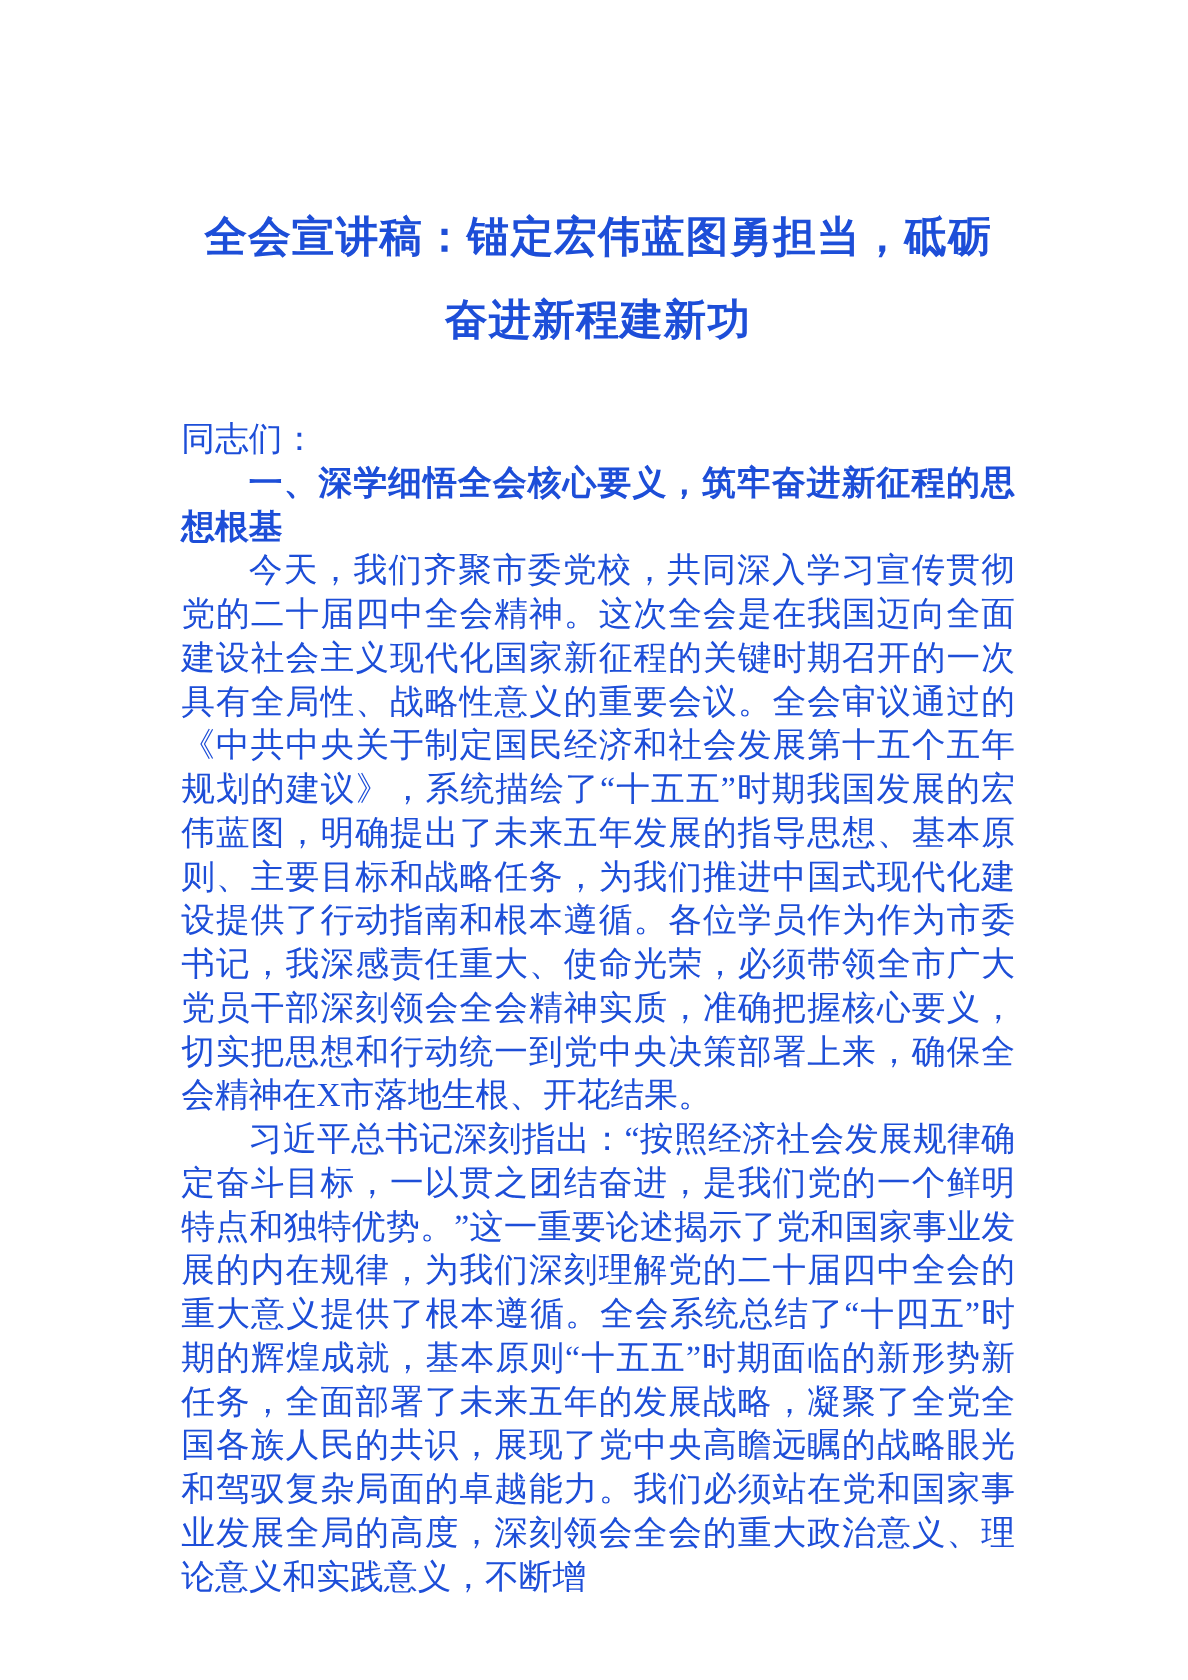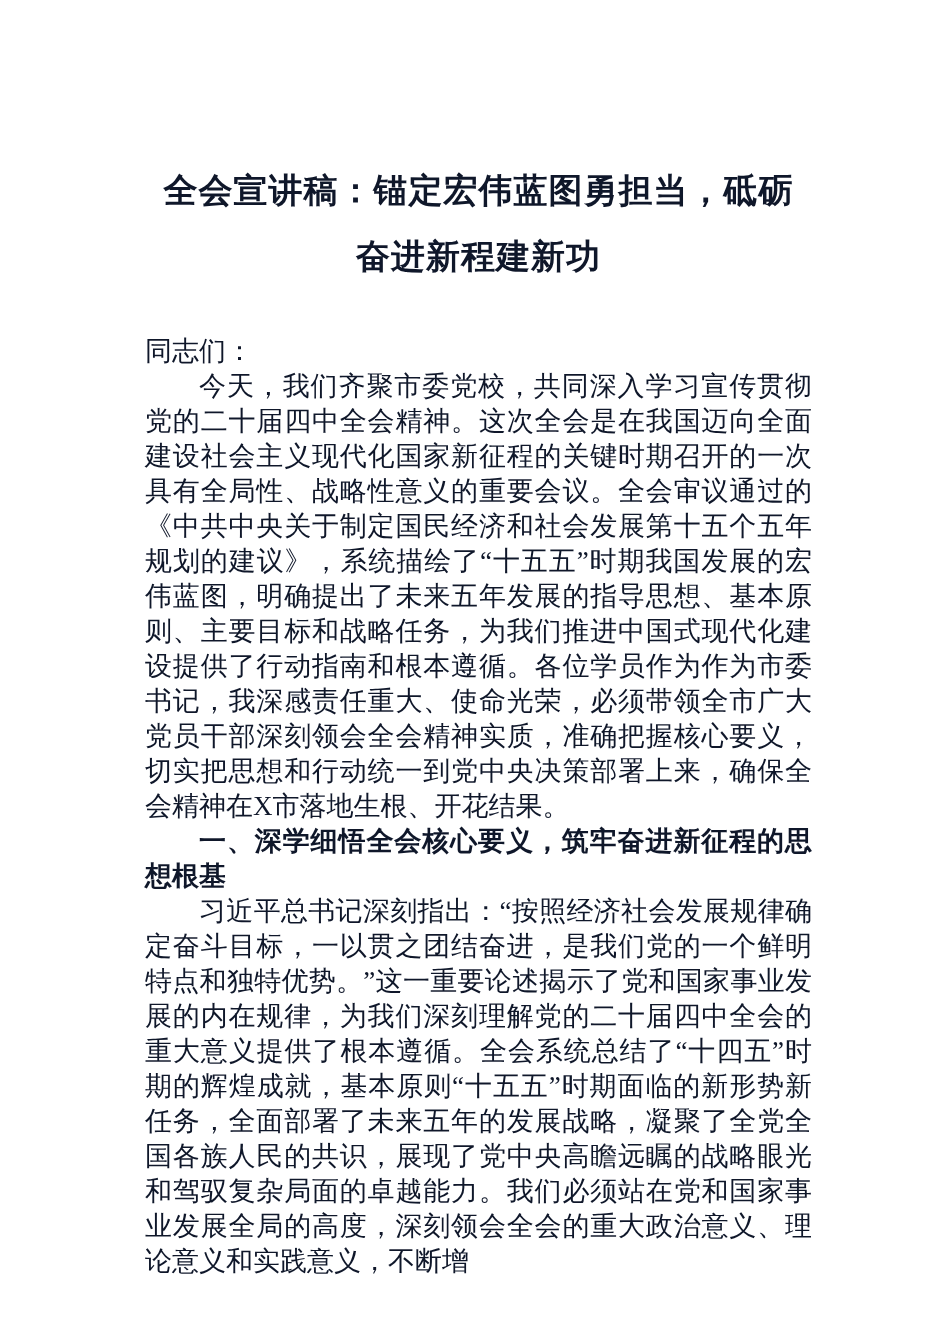--- a/index.html
+++ b/index.html
@@ -12,21 +12,21 @@
       height: 1344px;
       overflow: hidden;
     }
     .page {
       box-sizing: border-box;
       width: 950px;
       height: 1344px;
       background: #ffffff;
       padding: 158px 138px 0 145px;
       font-family: "Liberation Serif", "DejaVu Serif", serif;
-      color: #0f172a;
+      color: #1d4ed8;
     }
     .doc-title {
       margin: 0 0 44px 0;
       font-size: 34px;
       font-weight: bold;
       text-align: center;
       line-height: 66px;
       letter-spacing: 1px;
     }
     .title-line {
@@ -53,18 +53,18 @@
 <body>
 
 <div class="page">
   <h1 class="doc-title">
     <span class="title-line">全会宣讲稿：锚定宏伟蓝图勇担当，砥砺</span>
     <span class="title-line">奋进新程建新功</span>
   </h1>
 
   <p class="para salutation">同志们：</p>
 
+  <p class="para indent heading">一、深学细悟全会核心要义，筑牢奋进新征程的思想根基</p>
+
   <p class="para indent">今天，我们齐聚市委党校，共同深入学习宣传贯彻党的二十届四中全会精神。这次全会是在我国迈向全面建设社会主义现代化国家新征程的关键时期召开的一次具有全局性、战略性意义的重要会议。全会审议通过的《中共中央关于制定国民经济和社会发展第十五个五年规划的建议》，系统描绘了“十五五”时期我国发展的宏伟蓝图，明确提出了未来五年发展的指导思想、基本原则、主要目标和战略任务，为我们推进中国式现代化建设提供了行动指南和根本遵循。各位学员作为作为市委书记，我深感责任重大、使命光荣，必须带领全市广大党员干部深刻领会全会精神实质，准确把握核心要义，切实把思想和行动统一到党中央决策部署上来，确保全会精神在X市落地生根、开花结果。</p>
-
-  <p class="para indent heading">一、深学细悟全会核心要义，筑牢奋进新征程的思想根基</p>
 
   <p class="para indent">习近平总书记深刻指出：“按照经济社会发展规律确定奋斗目标，一以贯之团结奋进，是我们党的一个鲜明特点和独特优势。”这一重要论述揭示了党和国家事业发展的内在规律，为我们深刻理解党的二十届四中全会的重大意义提供了根本遵循。全会系统总结了“十四五”时期的辉煌成就，基本原则“十五五”时期面临的新形势新任务，全面部署了未来五年的发展战略，凝聚了全党全国各族人民的共识，展现了党中央高瞻远瞩的战略眼光和驾驭复杂局面的卓越能力。我们必须站在党和国家事业发展全局的高度，深刻领会全会的重大政治意义、理论意义和实践意义，不断增</p>
 </div>
 
 </body></html>

